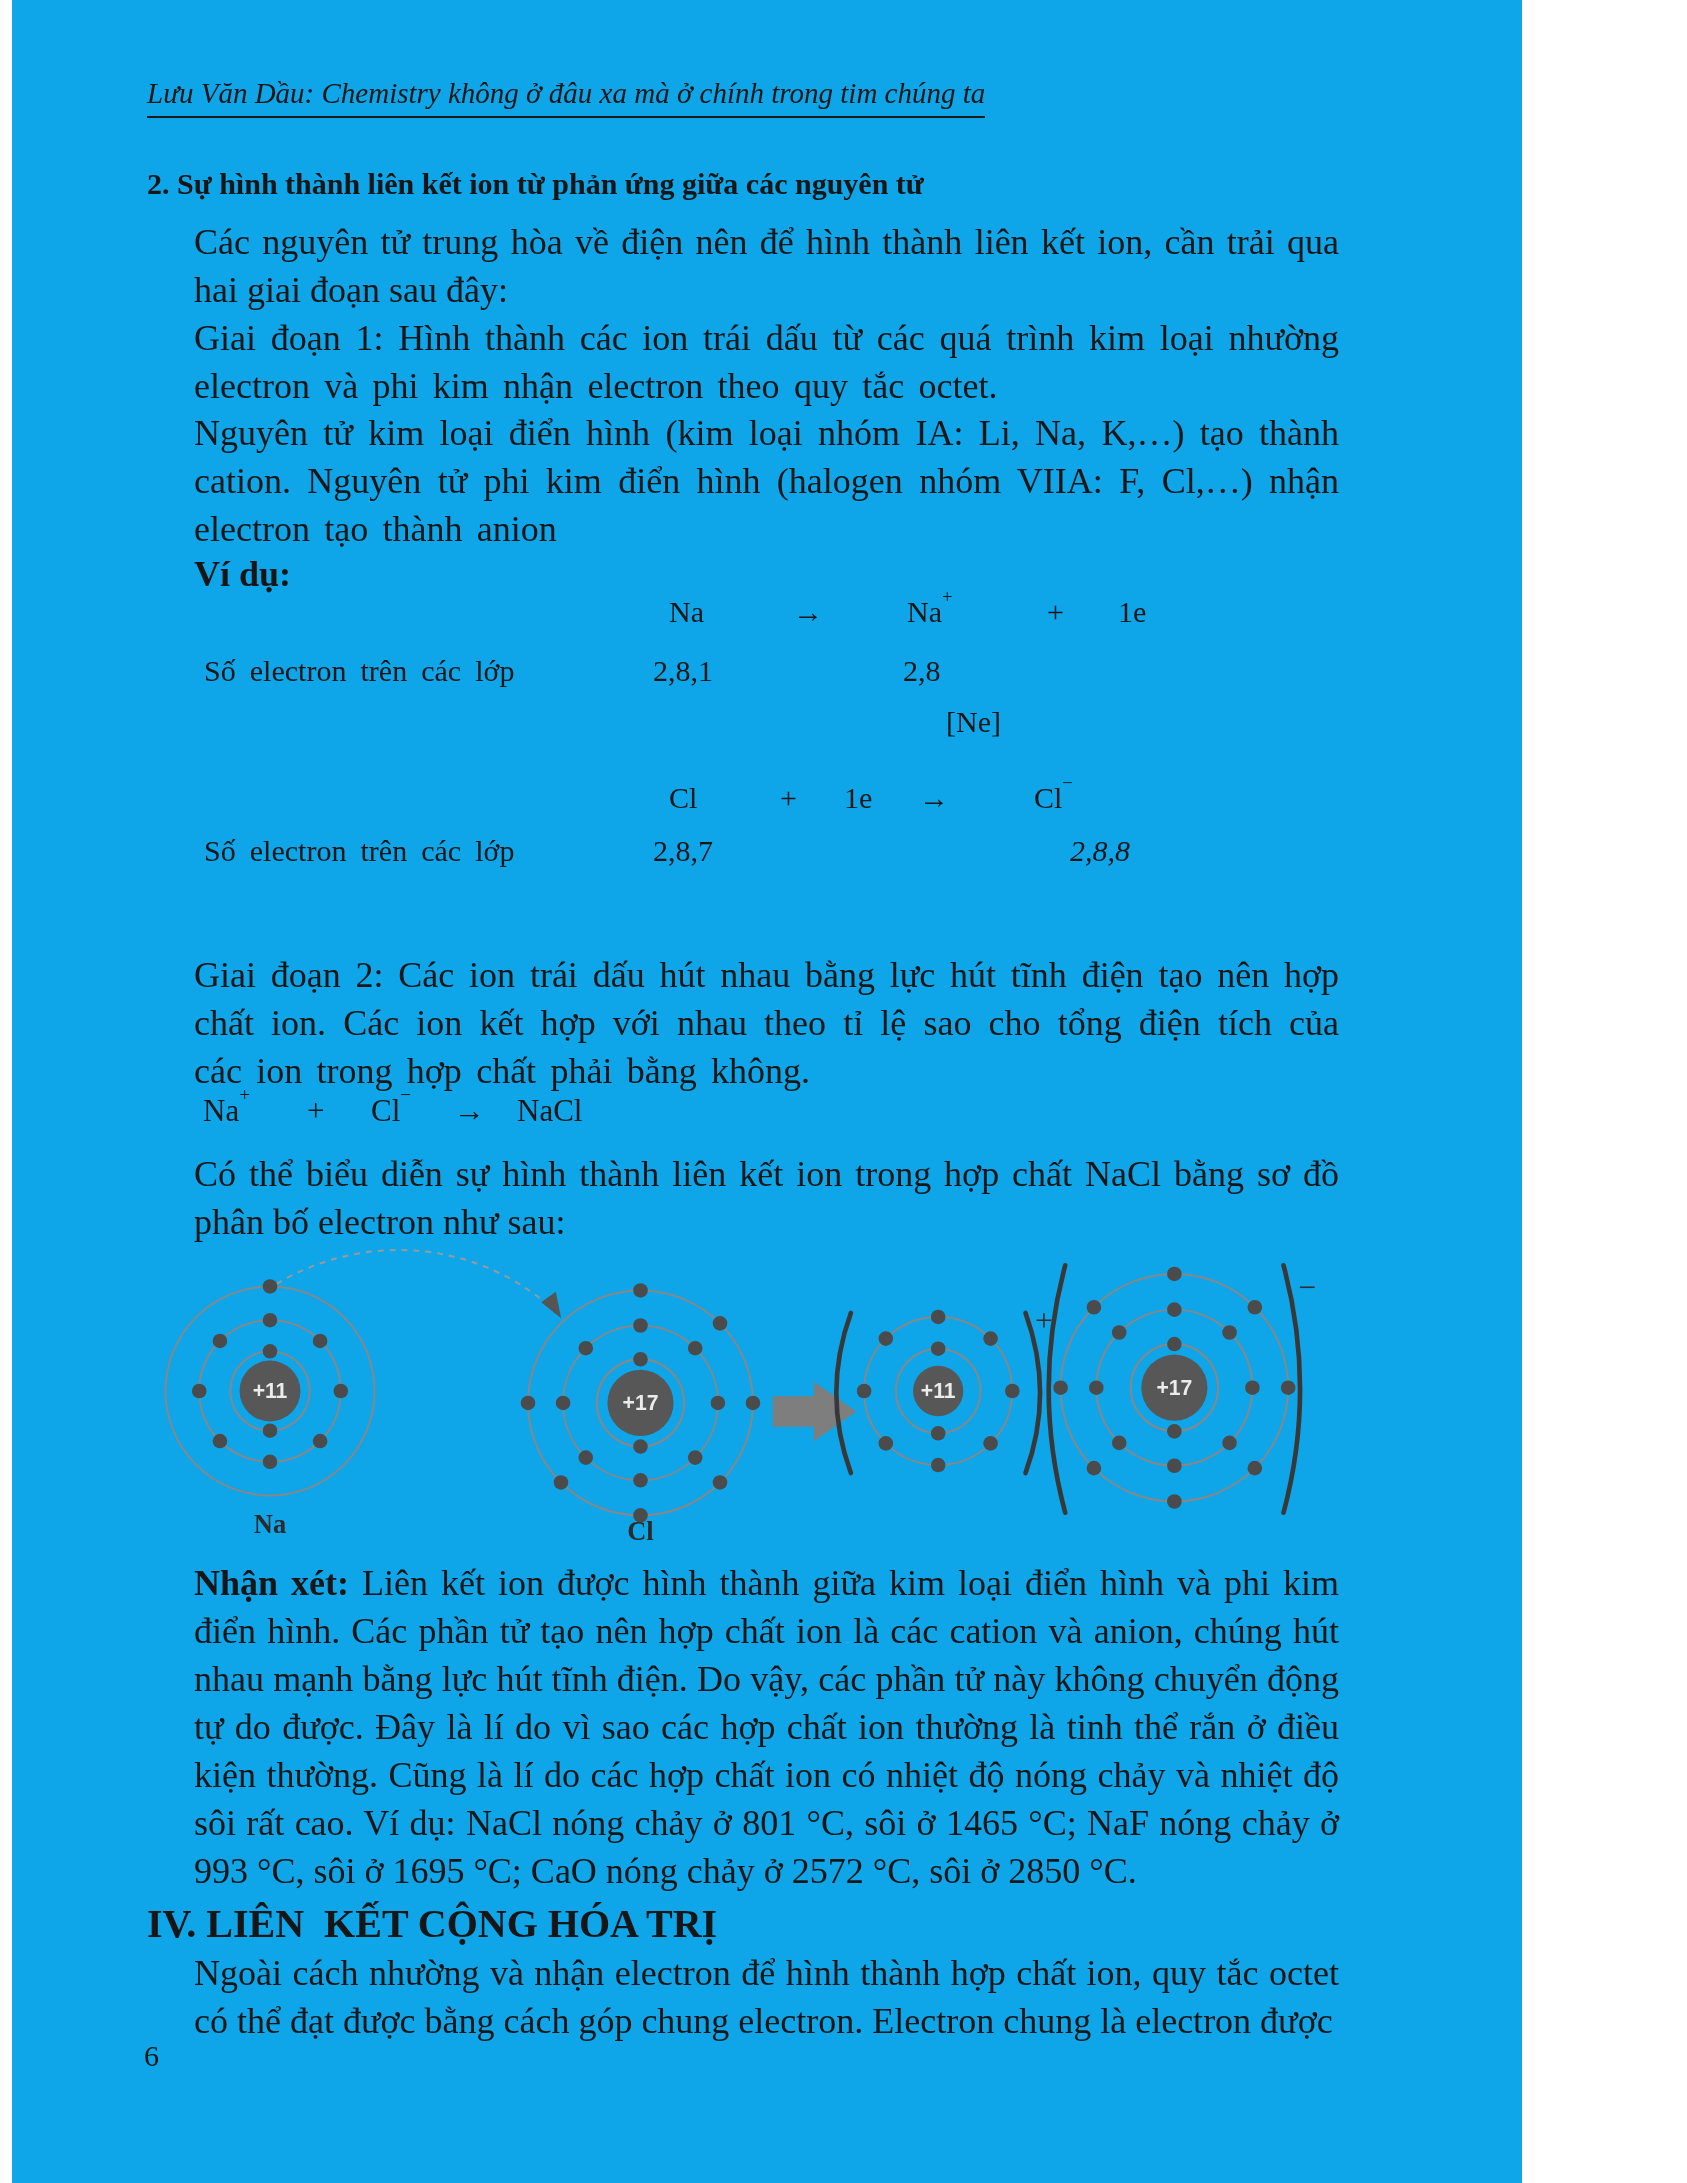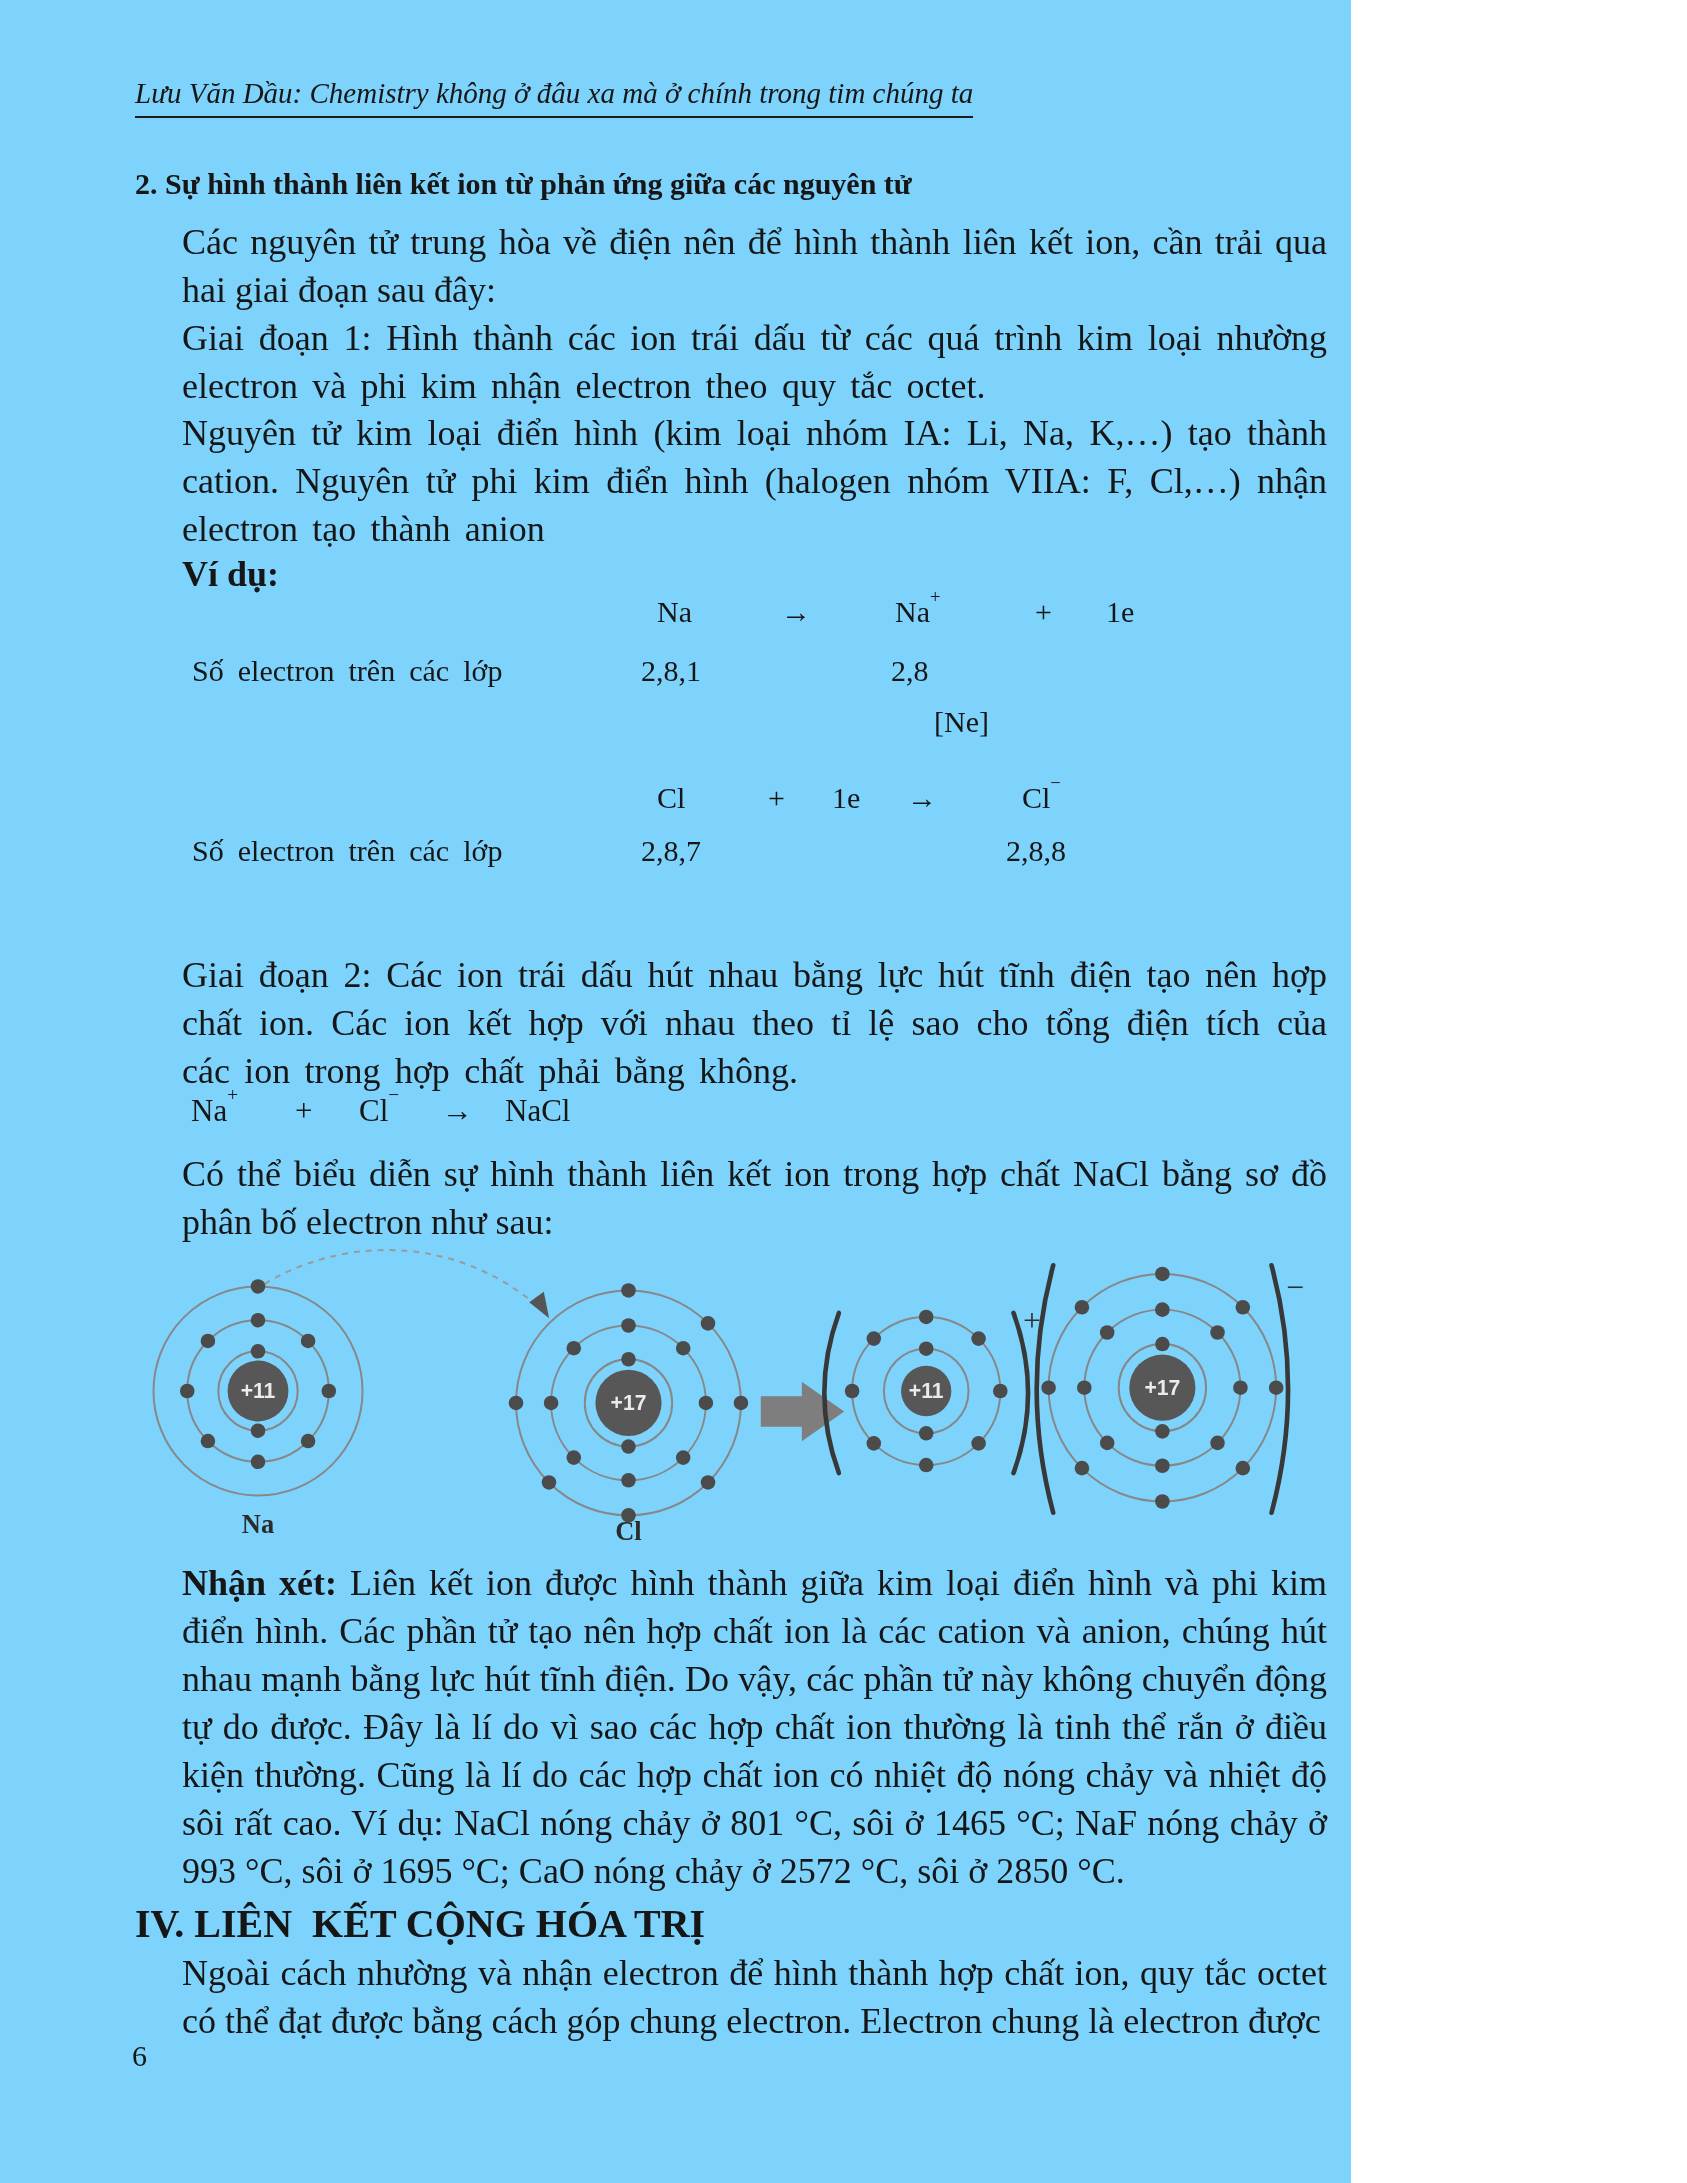--- a/index.html
+++ b/index.html
@@ -1,17 +1,17 @@
 <!DOCTYPE html>
 <html style="font-size:10.6px"><head>
 <meta charset="utf-8">
 <style>
   html,body{margin:0;padding:0;background:#ffffff;}
-  .page{position:relative;width:1351px;height:2183px;background:#7dd3fc;
-        font-family:"Liberation Serif","DejaVu Serif",serif;color:#161616;overflow:hidden;}
+  .page{position:relative;width:1510px;height:2183px;background:#0ea5e9;
+        font-family:"Liberation Serif","DejaVu Serif",serif;color:#161616;overflow:hidden;margin-left:12px;}
   .abs{position:absolute;}
   .doc-header{position:absolute;left:135px;top:77px;font-style:italic;font-size:29px;white-space:nowrap;}
   .doc-header .underline{border-bottom:2.6px solid #1c1c1c;padding-bottom:6.6px;}
   .h-sec{position:absolute;left:135px;font-weight:bold;font-size:30px;white-space:nowrap;}
   .h-iv{position:absolute;left:135px;font-weight:bold;font-size:40px;white-space:pre-wrap;}
   .para{position:absolute;left:182px;width:1145px;font-size:36px;line-height:48px;text-align:justify;}
   .ws{word-spacing:5.3px;}
   .bold{font-weight:bold;}
   .eqrow{position:absolute;left:0;top:0;width:1687px;height:46px;font-size:30px;}
   .tok{position:absolute;white-space:nowrap;}
@@ -65,21 +65,21 @@
   <div class="eqrow" style="top:781px;">
     <span class="tok" style="left:657px;">Cl</span>
     <span class="tok" style="left:768px;">+</span>
     <span class="tok" style="left:832px;">1e</span>
     <span class="tok" style="left:907px;">→</span>
     <span class="tok" style="left:1022px;"><span>Cl</span><sup>−</sup></span>
   </div>
   <div class="eqrow" style="top:834px;font-size:30px;">
     <span class="tok" style="left:192px;word-spacing:6.6px;">Số electron trên các lớp</span>
     <span class="tok" style="left:641px;">2,8,7</span>
-    <span class="tok" style="left:1006px;">2,8,8</span>
+    <span class="tok" style="left:1058px;font-style:italic;">2,8,8</span>
   </div>
 
   <div class="para ws" style="top:951px;">Giai đoạn 2: Các ion trái dấu hút nhau bằng lực hút tĩnh điện tạo nên hợp chất ion. Các ion kết hợp với nhau theo tỉ lệ sao cho tổng điện tích của các ion trong hợp chất phải bằng không.</div>
 
   <div class="eqrow" style="top:1093px;font-size:31px;">
     <span class="tok" style="left:191px;"><span>Na</span><sup>+</sup></span>
     <span class="tok" style="left:295px;">+</span>
     <span class="tok" style="left:359px;"><span>Cl</span><sup>−</sup></span>
     <span class="tok" style="left:442px;">→</span>
     <span class="tok" style="left:505px;">NaCl</span>

